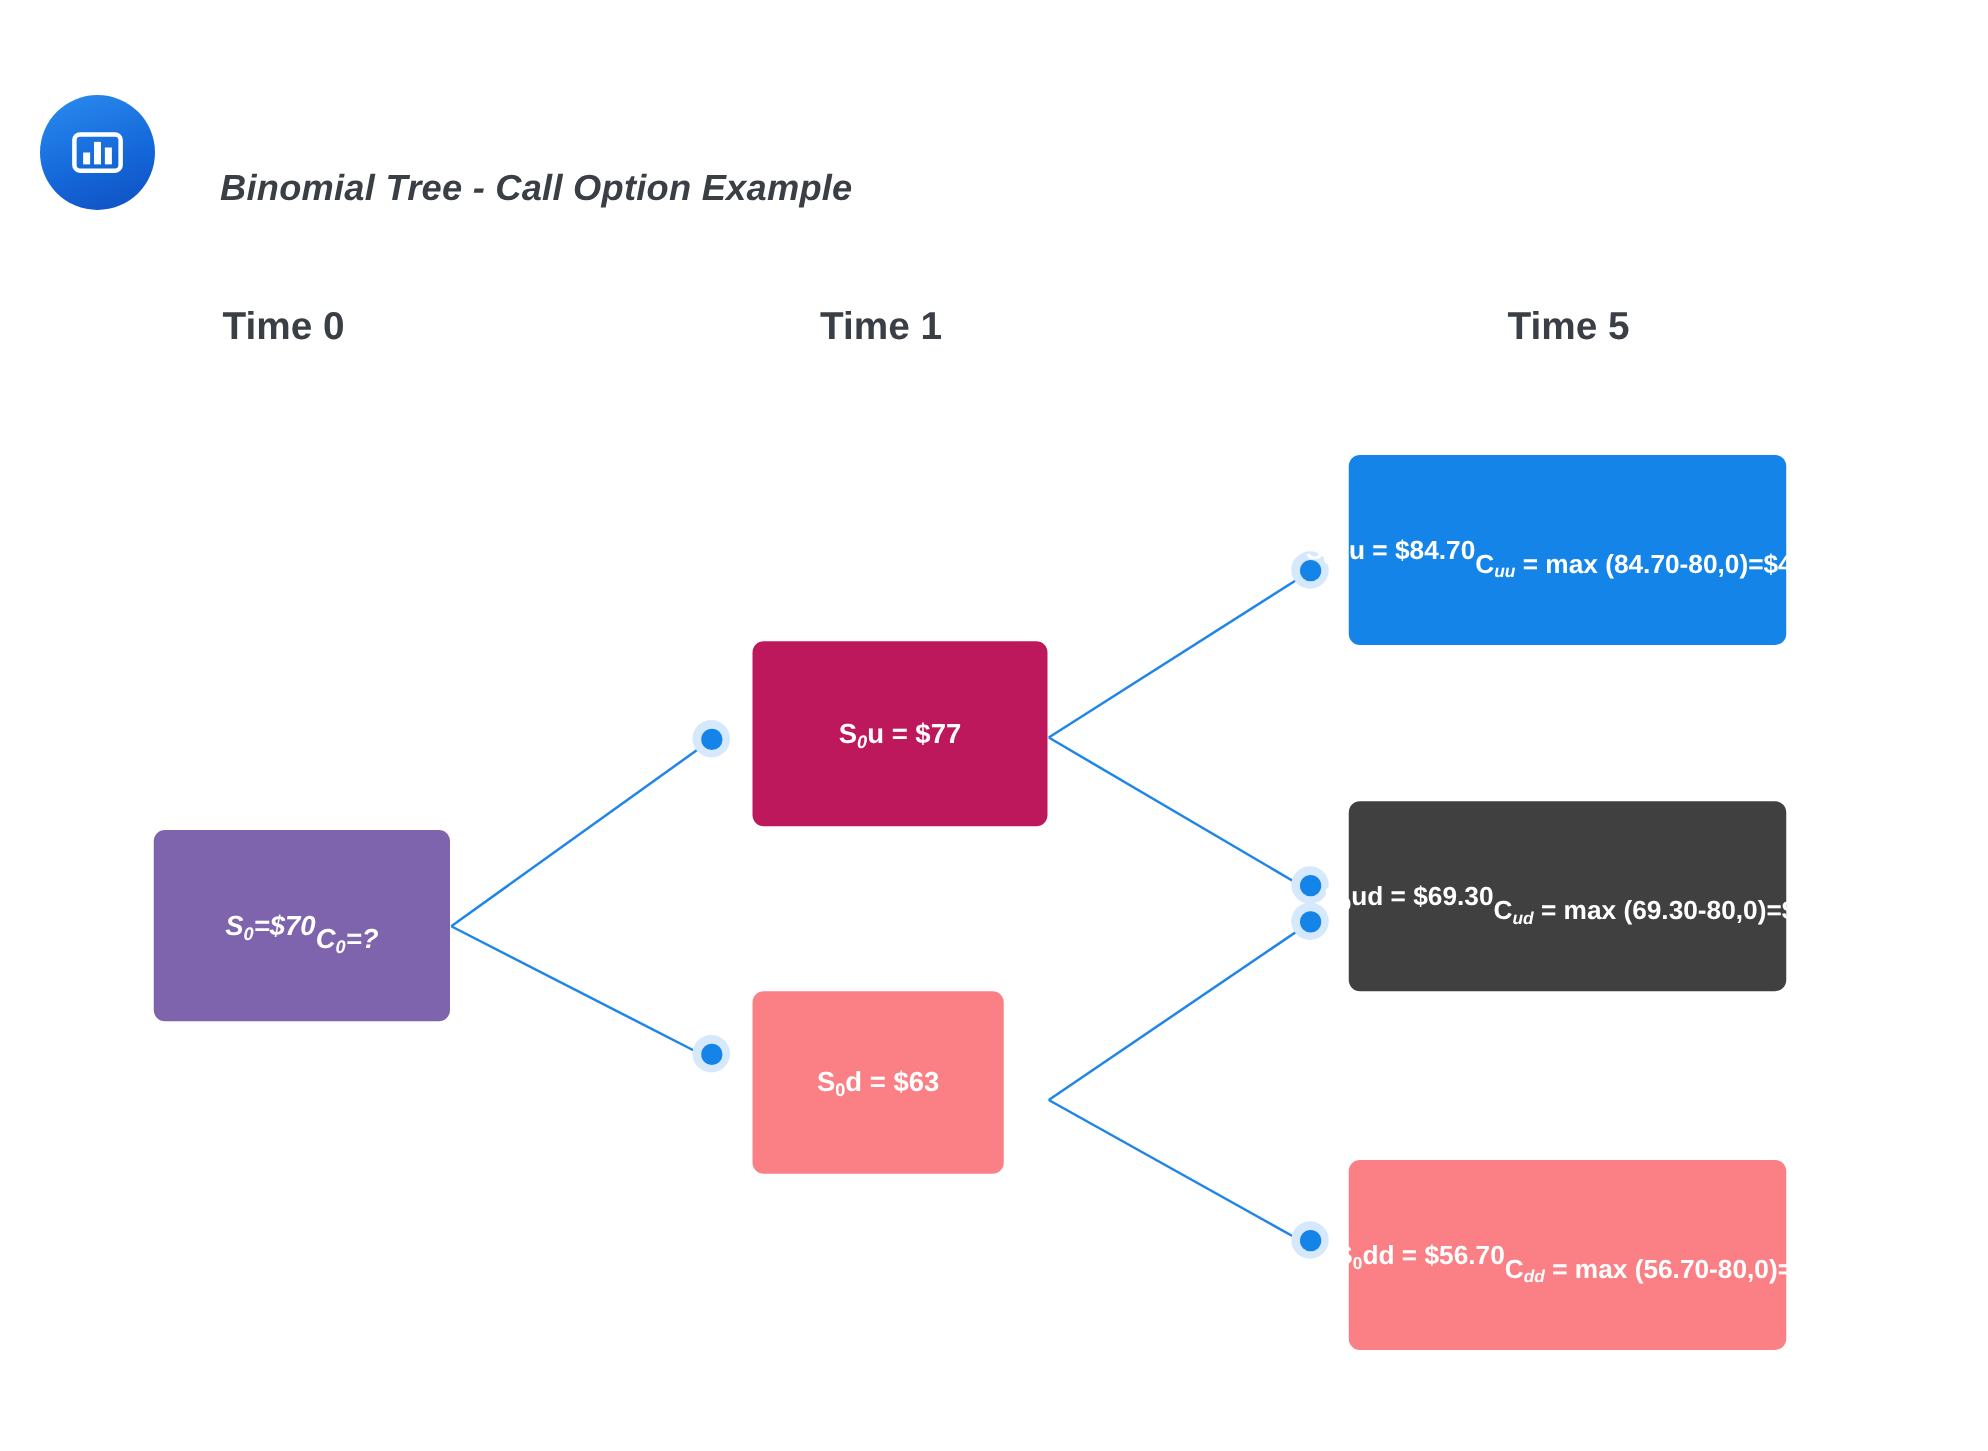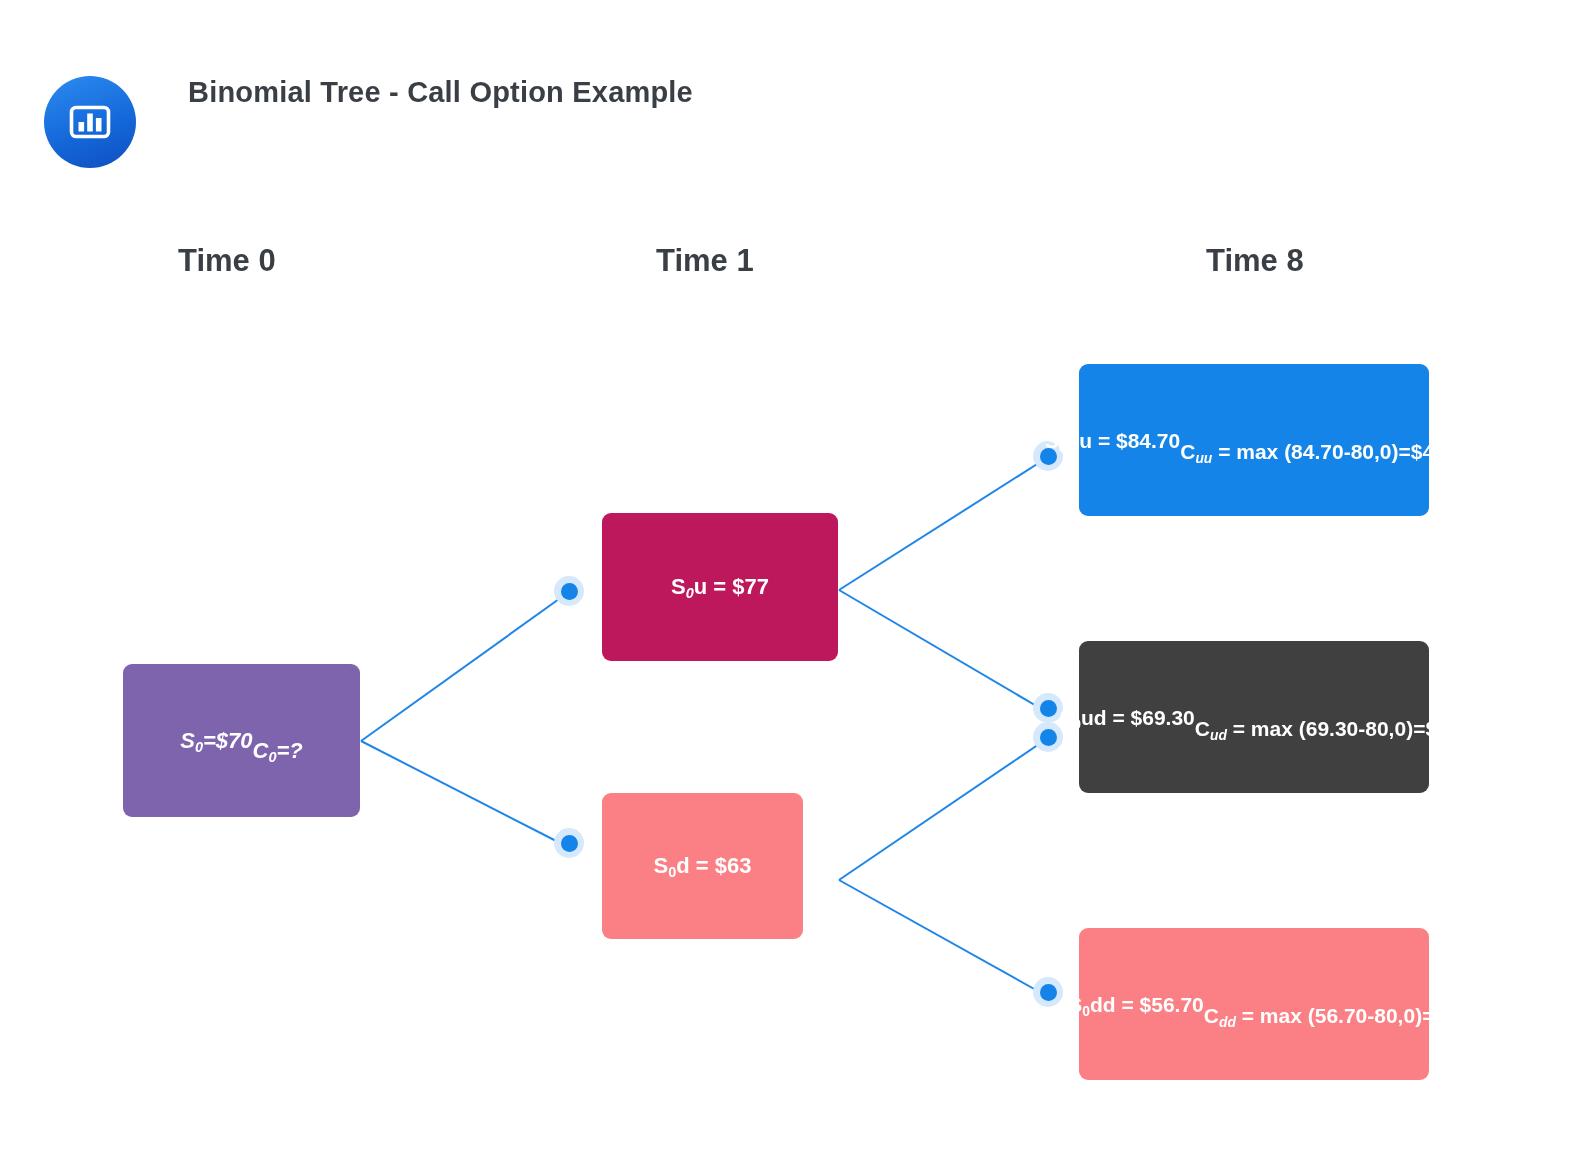--- a/index.html
+++ b/index.html
@@ -12,24 +12,25 @@
     height: 1161px;
     position: relative;
     overflow: hidden;
     font-family: "Liberation Sans", sans-serif;
     -webkit-font-smoothing: antialiased;
   }
 
   
   #header {
     position: absolute;
-    left: 44px;
+    left: 32px;
     top: 76px;
     display: flex;
-    align-items: flex-start;
+    align-items: flex-end;
+    font-style: italic;
   }
   #logo-badge {
     width: 92px;
     height: 92px;
     border-radius: 50%;
     background: linear-gradient(160deg, #2b8cf0 0%, #1466d8 60%, #0f4fc0 100%);
     display: flex;
     align-items: center;
     justify-content: center;
     flex: 0 0 auto;
@@ -169,21 +170,21 @@
       <rect x="13.5" y="25" width="5.6" height="9.5" fill="#ffffff"></rect>
       <rect x="22.2" y="16.5" width="5.6" height="18" fill="#ffffff"></rect>
       <rect x="30.9" y="21" width="5.6" height="13.5" fill="#ffffff"></rect>
     </svg>
   </div>
   <div id="page-title">Binomial Tree - Call Option Example</div>
 </div>
 
 <div class="col-header" id="col-header-0">Time 0</div>
 <div class="col-header" id="col-header-1">Time 1</div>
-<div class="col-header" id="col-header-2">Time 8</div>
+<div class="col-header" id="col-header-2">Time 5</div>
 
 <svg id="edges" aria-hidden="true">
   <g stroke="#1f86e8" stroke-width="2" fill="none">
 
     <line x1="361" y1="741" x2="566" y2="594"></line>
 
     <line x1="361" y1="741" x2="566" y2="846"></line>
 
     <line x1="839" y1="590" x2="1045" y2="459"></line>
 

